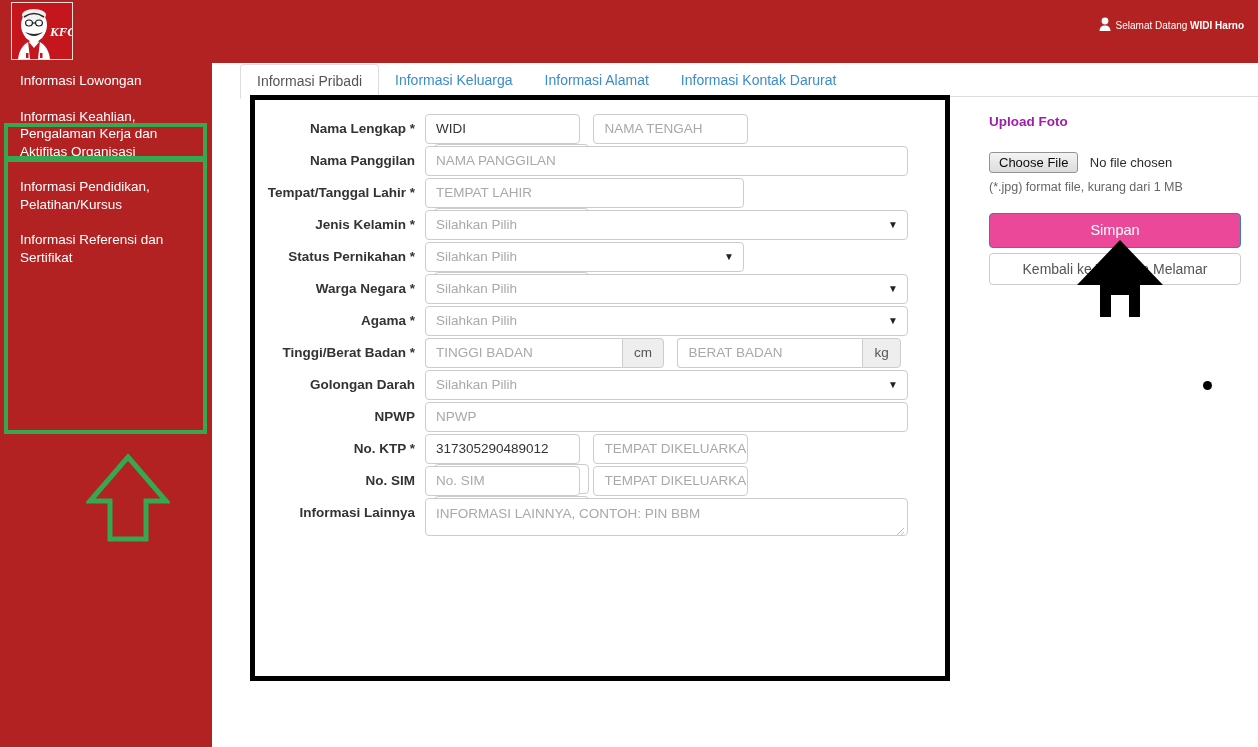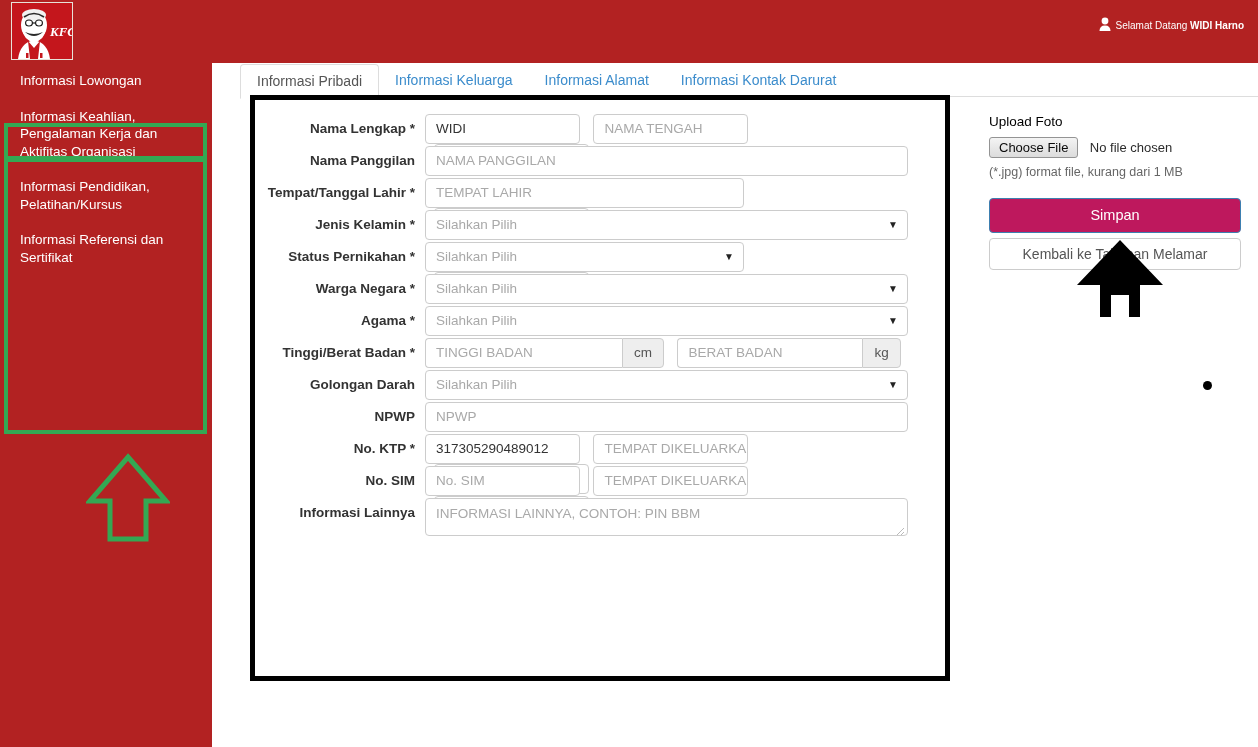--- a/index.html
+++ b/index.html
@@ -114,36 +114,36 @@
   .addon {
     display: inline-block; vertical-align: top; height: 30px;
     border: 1px solid #cccccc; border-radius: 0 4px 4px 0;
     background: #eeeeee; color: #555555; font-size: 13.5px;
     line-height: 28px; padding: 0 11px; text-align: center;
   }
 
   
   .right-panel { position: absolute; left: 989px; top: 114px; width: 260px; }
   .upload-title {
-    font-size: 13.5px; font-weight: normal; color: #000000; margin-bottom: 8px;
+    font-size: 13.5px; font-weight: bold; color: #a21caf; margin-bottom: 23px;
   }
   .file-row { height: 22px; margin-bottom: 6px; }
   .choose-file {
     display: inline-block; vertical-align: middle;
     border: 1px solid #949494; border-radius: 3px;
     background: linear-gradient(#f4f4f4, #dcdcdc);
     font-size: 13px; color: #0b0b0b; padding: 2px 9px; cursor: pointer;
   }
   .no-file {
     display: inline-block; vertical-align: middle; margin-left: 7px;
     font-size: 13px; color: #2b2b2b;
   }
   .hint { font-size: 12.5px; color: #666666; margin-bottom: 19px; }
   .btn-primary {
-    width: 252px; height: 35px; background: #be185d; border: 1px solid #3d7fb0;
+    width: 252px; height: 35px; background: #ec4899; border: 1px solid #3d7fb0;
     border-radius: 4px; color: #ffffff; font-size: 14.5px;
     line-height: 33px; text-align: center; cursor: pointer; margin-bottom: 5px;
   }
   .btn-default {
     width: 252px; height: 32px; background: #ffffff; border: 1px solid #cccccc;
     border-radius: 4px; color: #555555; font-size: 14px;
     line-height: 30px; text-align: center; cursor: pointer;
   }
   .arrow-black { position: absolute; left: 85px; top: 123px; pointer-events: none; }
   .dot {

